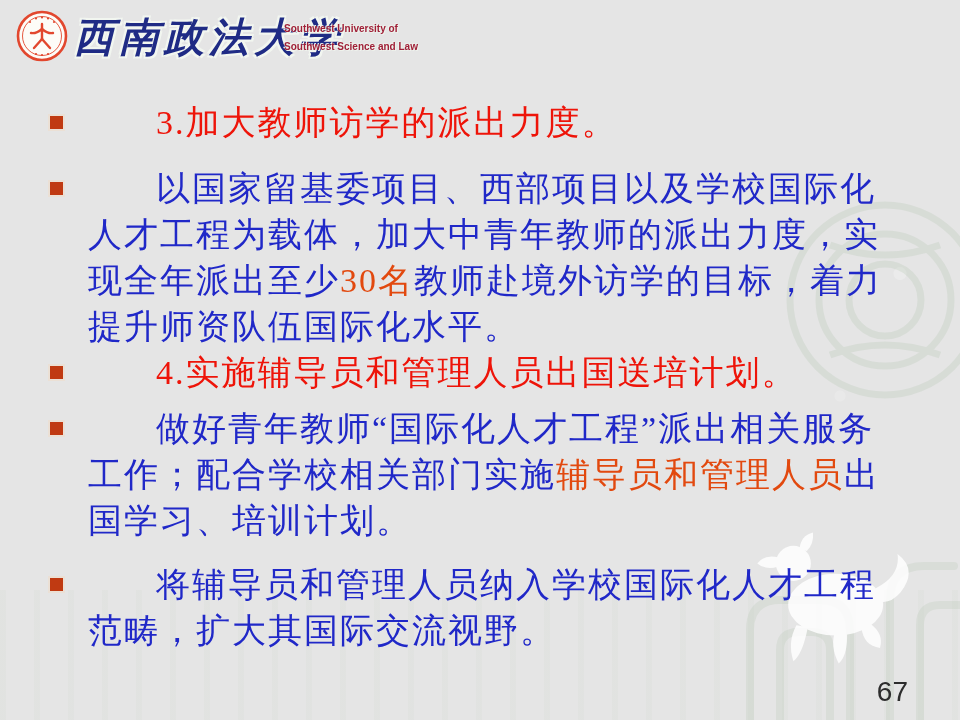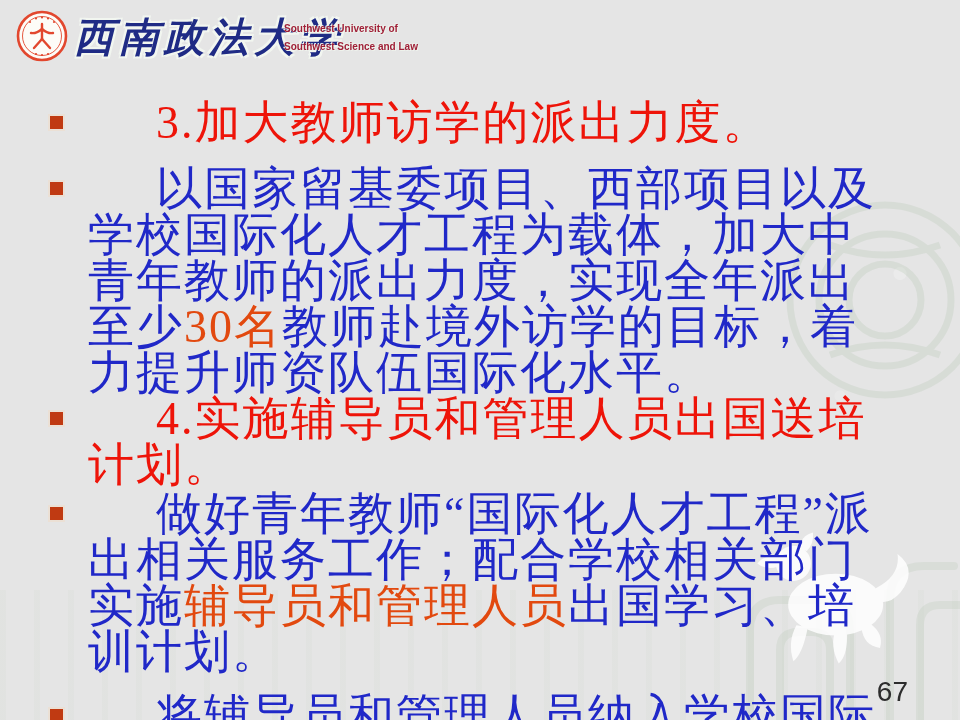--- a/index.html
+++ b/index.html
@@ -56,38 +56,38 @@
   }
 
   
   .content {
     position: absolute; left: 50px; top: 88px;
     width: 860px;
   }
   .item { position: relative; padding-left: 38px; width: 838px; }
   .item .txt {
     width: 800px;
-    font-size: 46px; line-height: 46px; letter-spacing: 2px;
+    font-size: 34px; line-height: 46px; letter-spacing: 2px;
     text-indent: 68px;
     font-weight: 500;
   }
   .sq {
     position: absolute; left: 0; top: 16px;
     width: 13px; height: 13px;
     background: #c03a12;
     box-shadow: 0 0 0 2px rgba(240,220,200,0.55);
   }
   .c-red    { color: #ee1409; }
   .c-blue   { color: #2028c8; }
   .c-orange { color: #e2490f; }
 
   .it-b1 { margin-top: 12px; }
   .it-b2 { margin-top: 20px; }
   .it-b3 { }
-  .it-b4 { margin-top: 3px; }
+  .it-b4 { margin-top: 10px; }
   .it-b5 { margin-top: 18px; }
 
   .page-num {
     position: absolute; right: 52px; bottom: 12px;
     font-family: "Liberation Sans", "DejaVu Sans", sans-serif;
     font-size: 28px; color: #2d2d2d;
   }
 </style>
 </head>
 <body>

